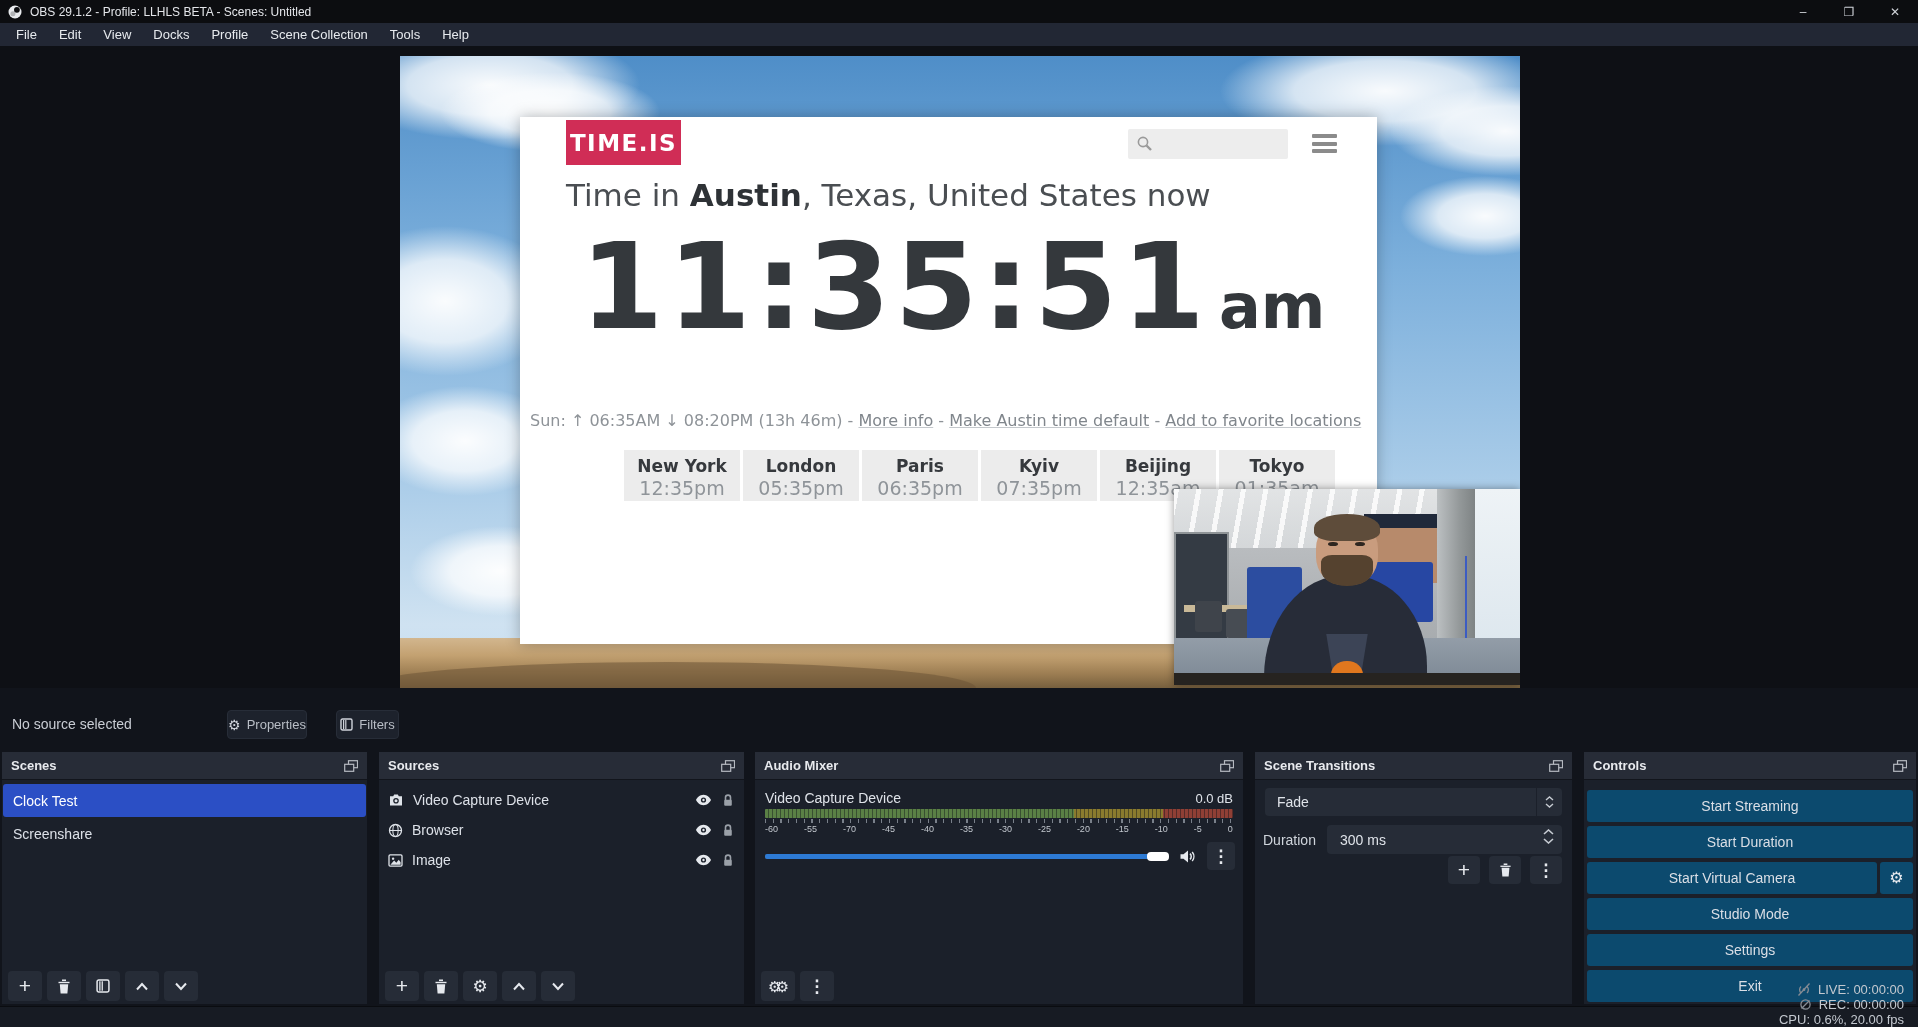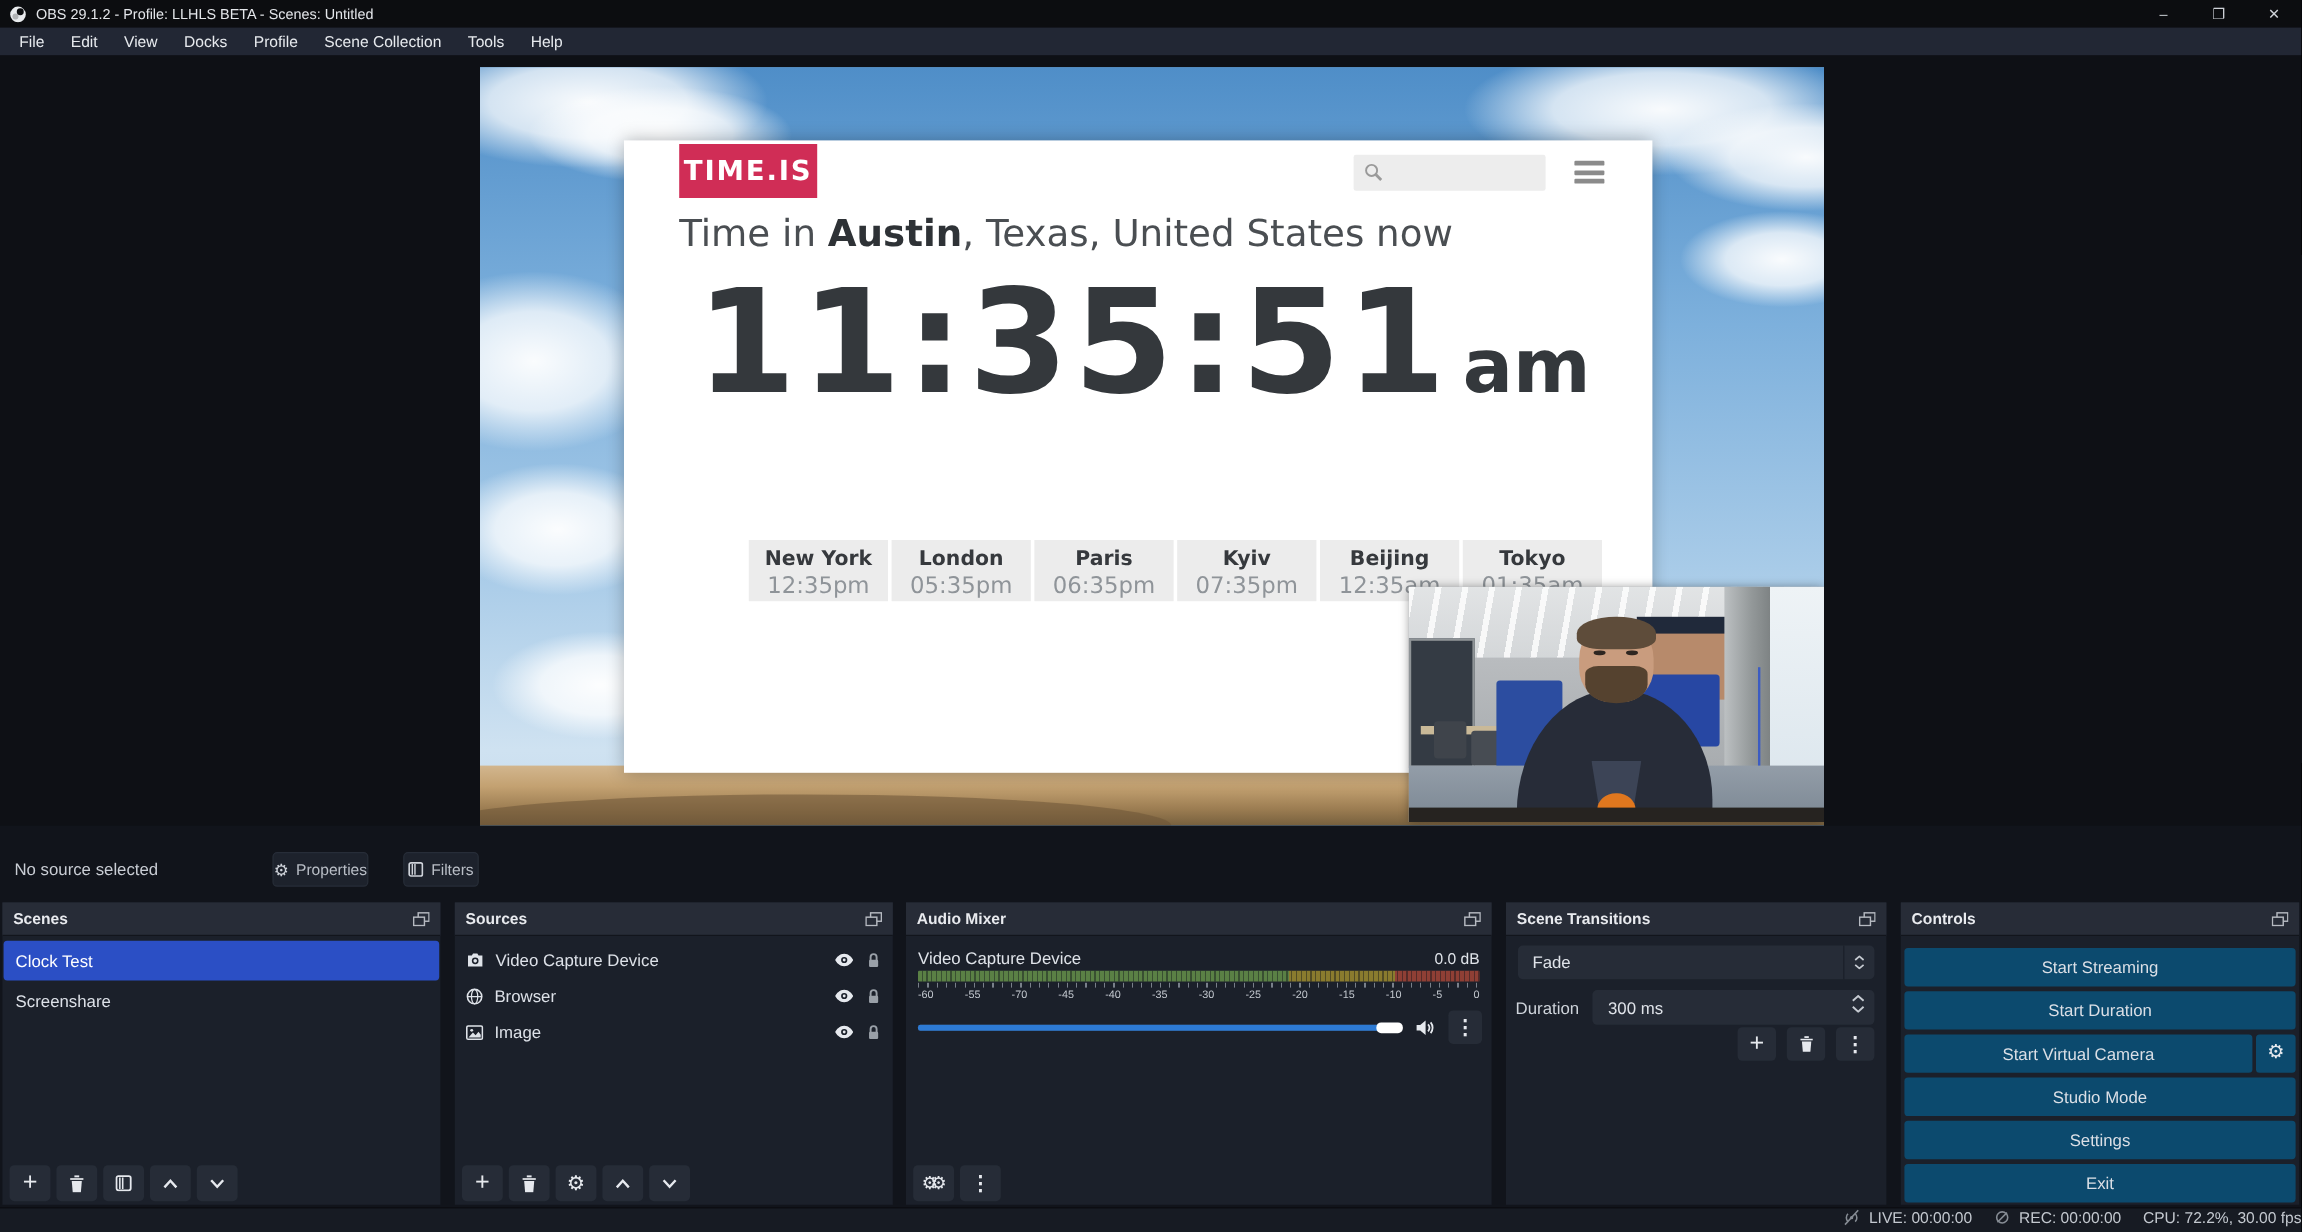--- a/index.html
+++ b/index.html
@@ -140,21 +140,21 @@
   .trans-actions .tool-btn { width:32px; height:28px; }
 
   
   .controls-body { padding:10px 3px 0; display:flex; flex-direction:column; gap:4px; }
   .ctrl-btn { height:32px; background:#0c4a6e; border-radius:3px; color:#dbdfe6; font-size:14px; display:flex; align-items:center; justify-content:center; cursor:default; }
   .svc-row { display:flex; gap:3px; }
   .svc-row .main { flex:1; }
   .svc-row .gear-btn { width:33px; }
 
   
-  .statusbar { position:absolute; left:0; bottom:0; width:100%; height:21px; background:#171b23; border-top:1px solid #0a0c10; display:flex; align-items:flex-start; justify-content:flex-end; font-size:13px; color:#c3c8cf; }
+  .statusbar { position:absolute; left:0; bottom:0; width:100%; height:21px; background:#171b23; border-top:1px solid #0a0c10; display:flex; align-items:flex-end; justify-content:flex-end; padding-right:14px; font-size:13px; color:#c3c8cf;flex-direction:column; }
   .statusbar .pair { display:flex; align-items:center; gap:6px; margin-left:18px; }
 
   svg { display:block; }
 </style>
 </head>
 <body>
 
 <div class="app">
 
   <div class="titlebar">
@@ -212,20 +212,21 @@
           <div></div>
           <div></div>
           <div></div>
         </div>
 
       <div class="ti-heading"><span>Time in </span><span class="city">Austin</span><span>, Texas, United States now</span></div>
 
       <div class="ti-clock"><span class="time">11:35:51</span><span class="ampm">am</span></div>
 
 
+      <div class="ti-sun"><span>Sun: ↑ 06:35AM ↓ 08:20PM (13h 46m) - </span><a>More info</a><span> - </span><a>Make Austin time default</a><span> - </span><a>Add to favorite locations</a></div>
 
       <div class="ti-cities">
 
           <div class="ti-city">
             <div class="n">New York</div>
             <div class="t">12:35pm</div>
           </div>
 
           <div class="ti-city">
             <div class="n">London</div>
@@ -601,17 +602,17 @@
     <span class="pair">
       <span>
         <svg width="15" height="15" viewBox="0 0 15 15">
             <circle cx="7.5" cy="7.5" r="4.6" stroke="#868c94" stroke-width="1.3" fill="none"></circle>
             <line x1="3.5" y1="11.5" x2="11.5" y2="3.5" stroke="#868c94" stroke-width="1.3"></line>
           </svg>
       </span>
       <span>REC: 00:00:00</span>
     </span>
     <span class="pair">
-      <span>CPU: 72.2%, 30.00 fps</span>
+      <span>CPU: 0.6%, 20.00 fps</span>
     </span>
   </div>
 
 </div>
 
 </body></html>

